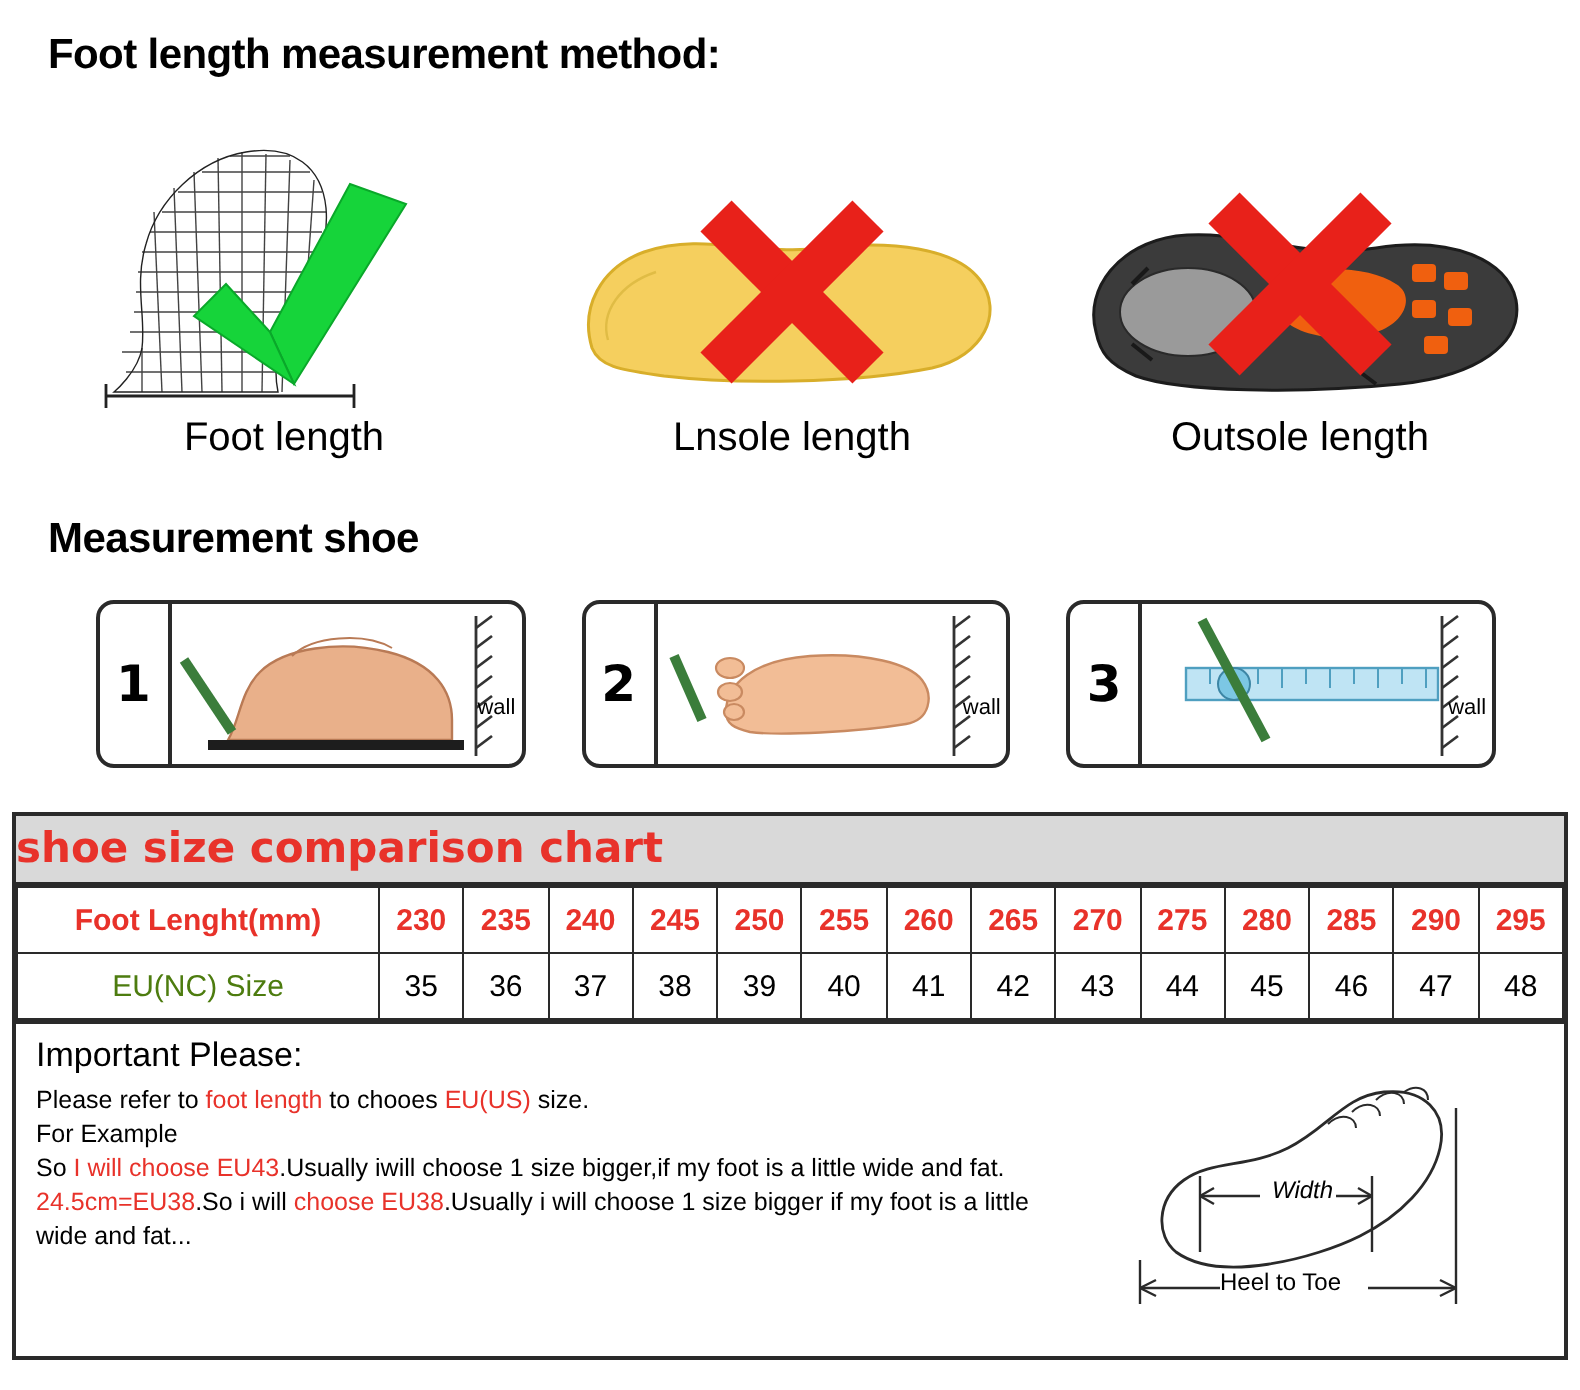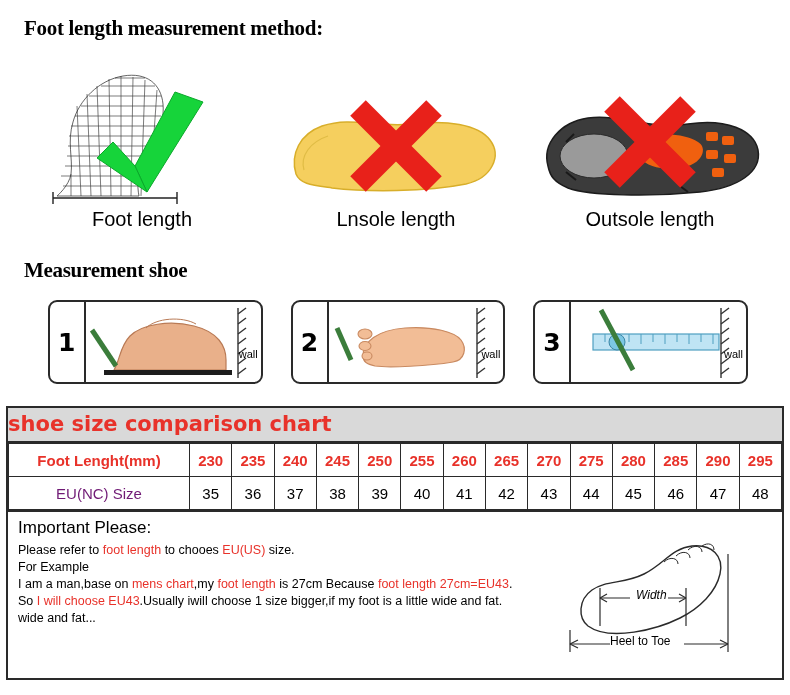--- a/index.html
+++ b/index.html
@@ -16,21 +16,21 @@
     overflow: hidden;
   }
   .page {
     position: relative;
     width: 790px;
     height: 695px;
   }
 
   
   .section-title {
-    font-family: Liberation Serif, serif;
+    font-family: Liberation Sans, sans-serif;
     font-weight: bold;
     font-size: 21px;
     letter-spacing: -0.3px;
   }
   #title-foot-length {
     position: absolute;
     left: 24px;
     top: 16px;
   }
   #title-measurement-steps {
@@ -148,21 +148,21 @@
     font-family: "Liberation Sans", sans-serif;
   }
   table.sizes td.rowhead {
     width: 178px;
     font-size: 15px;
     background: #fff;
   }
   .row-mm td { color: #e8322a; font-weight: bold; font-size: 15px; }
   .row-mm td.rowhead { color: #e8322a; font-weight: bold; }
   .row-eu td { color: #000; font-weight: normal; }
-  .row-eu td.rowhead { color: #701a75; }
+  .row-eu td.rowhead { color: #4d7c0f; }
 
   
   .notice {
     position: relative;
     border-top: 2px solid #2a2a2a;
     padding: 6px 10px 8px 10px;
     min-height: 168px;
     box-sizing: border-box;
   }
   .notice-head {
@@ -412,22 +412,22 @@
           <td>48</td>
         </tr>
       </tbody>
     </table>
 
     <div class="notice">
       <div class="notice-head">Important Please:</div>
       <div class="notice-lines" id="notice-lines">
           <div><span>Please refer to </span><span class="r">foot length</span><span> to chooes </span><span class="r">EU(US)</span><span> size.</span></div>
           <div><span>For Example</span></div>
-          <div><span>I am a man,base on </span><span class="r">mens chart</span><span>,my </span><span class="r">foot length</span><span> is 27cm Because </span><span class="r">foot length 27cm=EU43</span><span>.</span></div>
           <div><span>So </span><span class="r">I will choose EU43</span><span>.Usually iwill choose 1 size bigger,if my foot is a little wide and fat.</span></div>
+          <div><span class="r">24.5cm=EU38</span><span>.So i will </span><span class="r">choose EU38</span><span>.Usually i will choose 1 size bigger if my foot is a little</span></div>
           <div><span>wide and fat...</span></div>
         </div>
 
       <div class="foot-diagram">
         <svg width="210" height="130" viewBox="0 0 210 130">
           <path d="M36,96 C26,88 26,70 40,60 C54,50 72,54 92,44 C112,34 120,18 140,16 C160,14 172,26 168,44 C164,62 148,78 128,88 C106,99 58,112 36,96 Z" fill="#fff" stroke="#2a2a2a" stroke-width="1.4"></path>
           <g stroke="#2a2a2a" stroke-width="1" fill="none">
             <path d="M150,16 C156,12 162,14 162,20"></path>
             <path d="M136,20 C142,14 150,16 150,22"></path>
             <path d="M124,26 C130,20 138,22 138,28"></path>

